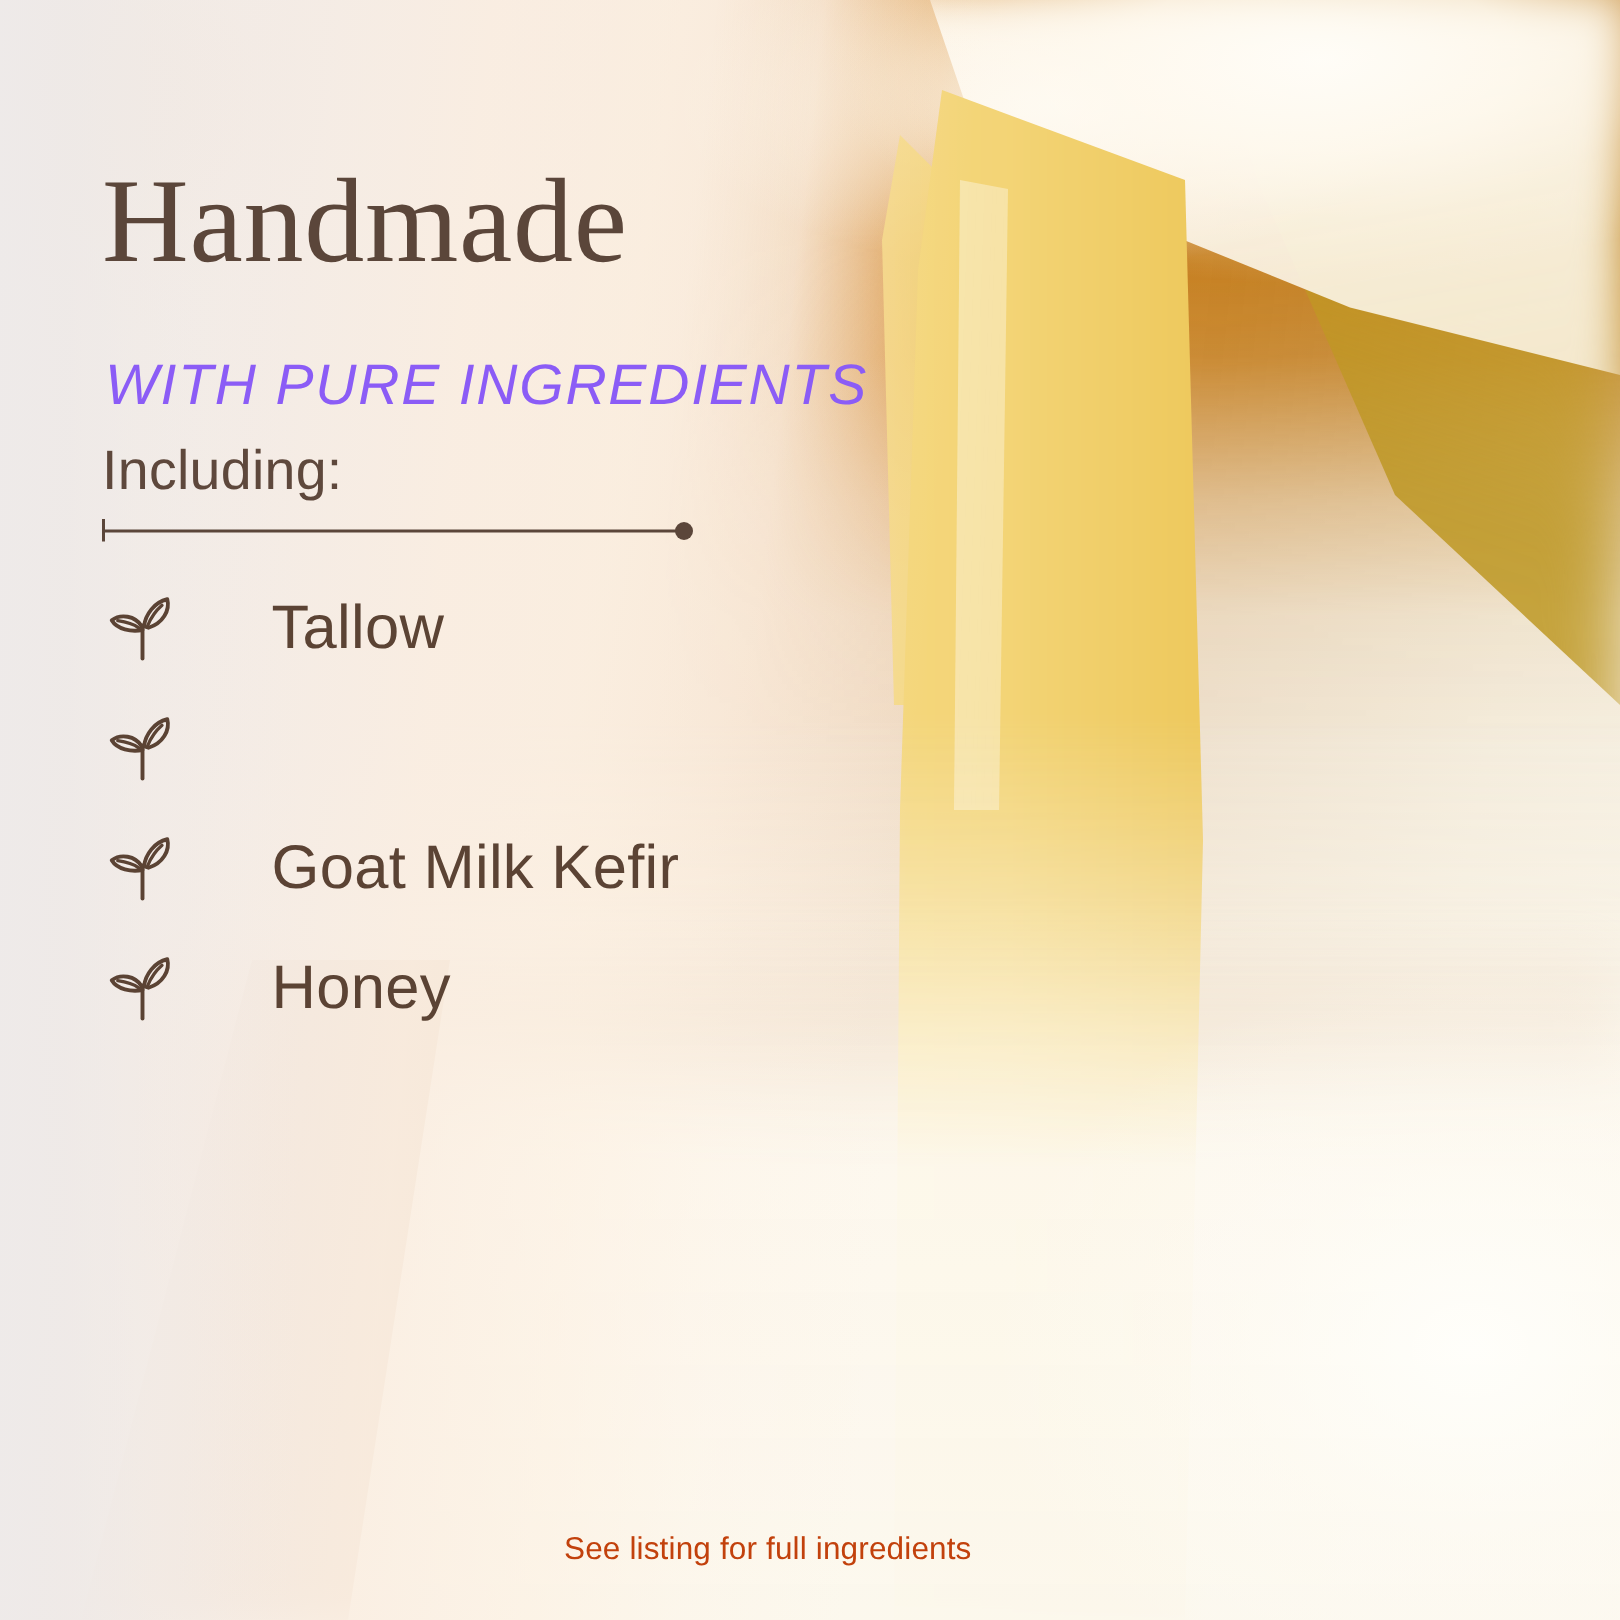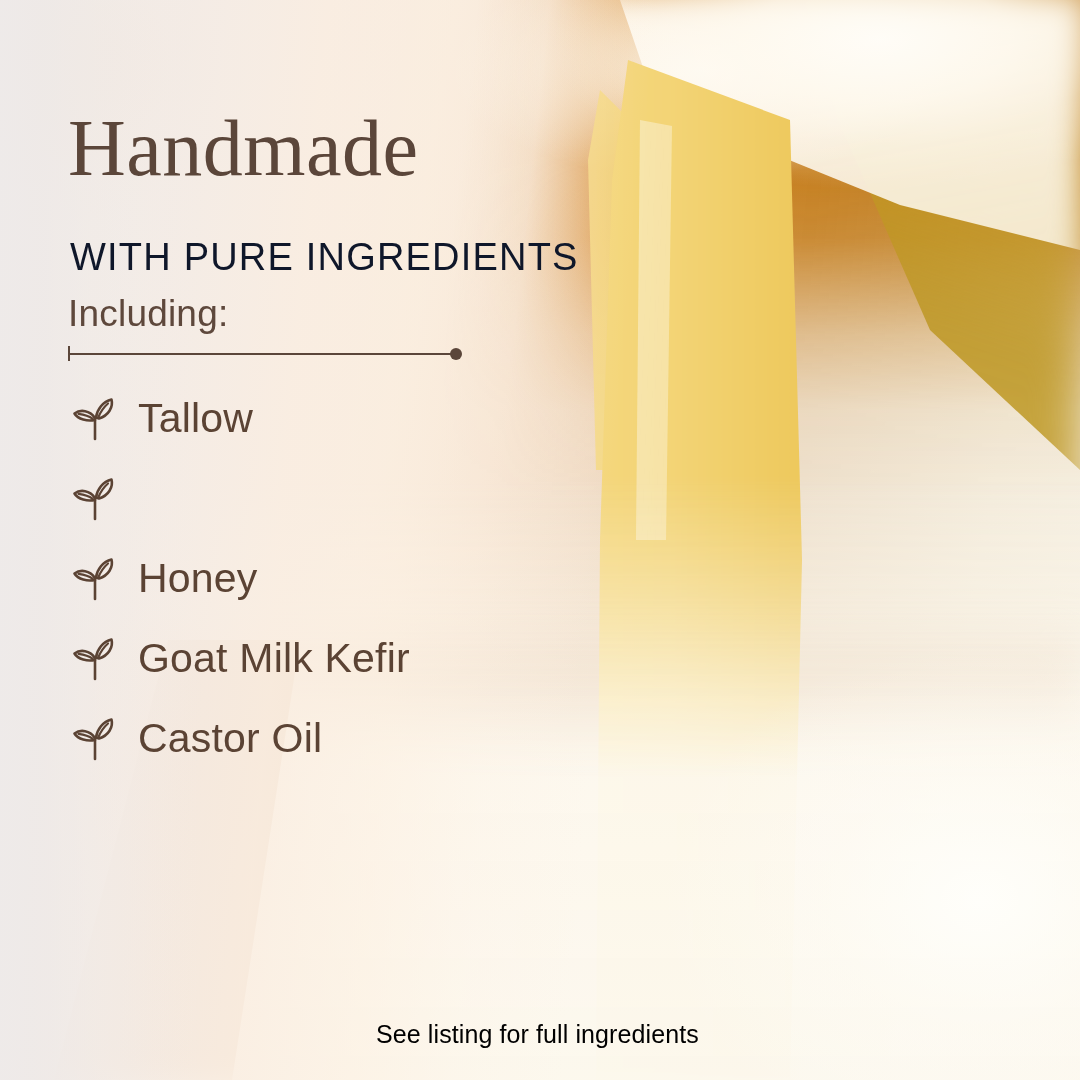--- a/index.html
+++ b/index.html
@@ -258,23 +258,24 @@
     letter-spacing: 0.5px;
     white-space: nowrap;
   }
 
   #subtitle {
     position: absolute;
     left: 70px;
     top: 238px;
     font-size: 38px;
     line-height: 1;
-    color: #0f172a;
+    color: #8b5cf6;
     letter-spacing: 1.2px;
     white-space: nowrap;
+    font-style: italic;
   }
 
   #including {
     position: absolute;
     left: 68px;
     top: 295px;
     font-size: 37px;
     line-height: 1;
     color: #5e483c;
     letter-spacing: 0.2px;
@@ -318,43 +319,44 @@
   
   #ingredient-list {
     position: absolute;
     left: 66px;
     top: 378px;
   }
   .ingredient-row {
     display: flex;
     align-items: center;
     height: 80px;
+    gap: 43px;
   }
   .sprout-icon {
     width: 58px;
     height: 50px;
     flex: 0 0 58px;
     display: block;
   }
   .ingredient-label {
     font-size: 41px;
     line-height: 1;
     color: #5b4334;
     letter-spacing: 0.2px;
     margin-left: 14px;
     white-space: nowrap;
   }
 
   #footnote {
     position: absolute;
     left: 376px;
     top: 1022px;
-    font-size: 25px;
+    font-size: 21px;
     line-height: 1;
-    color: #000000;
+    color: #c2410c;
     letter-spacing: 0.1px;
     white-space: nowrap;
   }
 </style>
 </head>
 <body>
 
 <div id="canvas">
 
   <div class="photo-layer" id="bg-base"></div>
@@ -412,43 +414,33 @@
       </div>
 
       <div class="ingredient-row">
         <svg class="sprout-icon" viewBox="0 0 58 50" fill="none">
           <path d="M29 46 L29 24" stroke="#5b4334" stroke-width="2.6" stroke-linecap="round"></path>
           <path d="M29 27 C21.5 28.5 12 26.5 8.5 20.5 C14.5 16 24 17.5 28.5 24.5 Z" stroke="#5b4334" stroke-width="2.6" stroke-linejoin="round" fill="none"></path>
           <path d="M12.5 20.8 C17.5 21.5 23 23 26.5 25.6" stroke="#5b4334" stroke-width="2.2" stroke-linecap="round" fill="none"></path>
           <path d="M30 24.5 C31 16.5 37 8.5 45.5 6.5 C47.5 14 42.5 22.5 33 25.5 Z" stroke="#5b4334" stroke-width="2.6" stroke-linejoin="round" fill="none"></path>
           <path d="M42 10.5 C38 14 34.5 19 32.5 24" stroke="#5b4334" stroke-width="2.2" stroke-linecap="round" fill="none"></path>
         </svg>
-        <span class="ingredient-label">Honey</span>
+        <span class="ingredient-label">Goat Milk Kefir</span>
       </div>
 
       <div class="ingredient-row">
         <svg class="sprout-icon" viewBox="0 0 58 50" fill="none">
           <path d="M29 46 L29 24" stroke="#5b4334" stroke-width="2.6" stroke-linecap="round"></path>
           <path d="M29 27 C21.5 28.5 12 26.5 8.5 20.5 C14.5 16 24 17.5 28.5 24.5 Z" stroke="#5b4334" stroke-width="2.6" stroke-linejoin="round" fill="none"></path>
           <path d="M12.5 20.8 C17.5 21.5 23 23 26.5 25.6" stroke="#5b4334" stroke-width="2.2" stroke-linecap="round" fill="none"></path>
           <path d="M30 24.5 C31 16.5 37 8.5 45.5 6.5 C47.5 14 42.5 22.5 33 25.5 Z" stroke="#5b4334" stroke-width="2.6" stroke-linejoin="round" fill="none"></path>
           <path d="M42 10.5 C38 14 34.5 19 32.5 24" stroke="#5b4334" stroke-width="2.2" stroke-linecap="round" fill="none"></path>
         </svg>
-        <span class="ingredient-label">Goat Milk Kefir</span>
+        <span class="ingredient-label">Honey</span>
       </div>
 
-      <div class="ingredient-row">
-        <svg class="sprout-icon" viewBox="0 0 58 50" fill="none">
-          <path d="M29 46 L29 24" stroke="#5b4334" stroke-width="2.6" stroke-linecap="round"></path>
-          <path d="M29 27 C21.5 28.5 12 26.5 8.5 20.5 C14.5 16 24 17.5 28.5 24.5 Z" stroke="#5b4334" stroke-width="2.6" stroke-linejoin="round" fill="none"></path>
-          <path d="M12.5 20.8 C17.5 21.5 23 23 26.5 25.6" stroke="#5b4334" stroke-width="2.2" stroke-linecap="round" fill="none"></path>
-          <path d="M30 24.5 C31 16.5 37 8.5 45.5 6.5 C47.5 14 42.5 22.5 33 25.5 Z" stroke="#5b4334" stroke-width="2.6" stroke-linejoin="round" fill="none"></path>
-          <path d="M42 10.5 C38 14 34.5 19 32.5 24" stroke="#5b4334" stroke-width="2.2" stroke-linecap="round" fill="none"></path>
-        </svg>
-        <span class="ingredient-label">Castor Oil</span>
-      </div>
 
     </div>
 
     <div id="footnote">See listing for full ingredients</div>
 
   </div>
 </div>
 
 </body></html>

